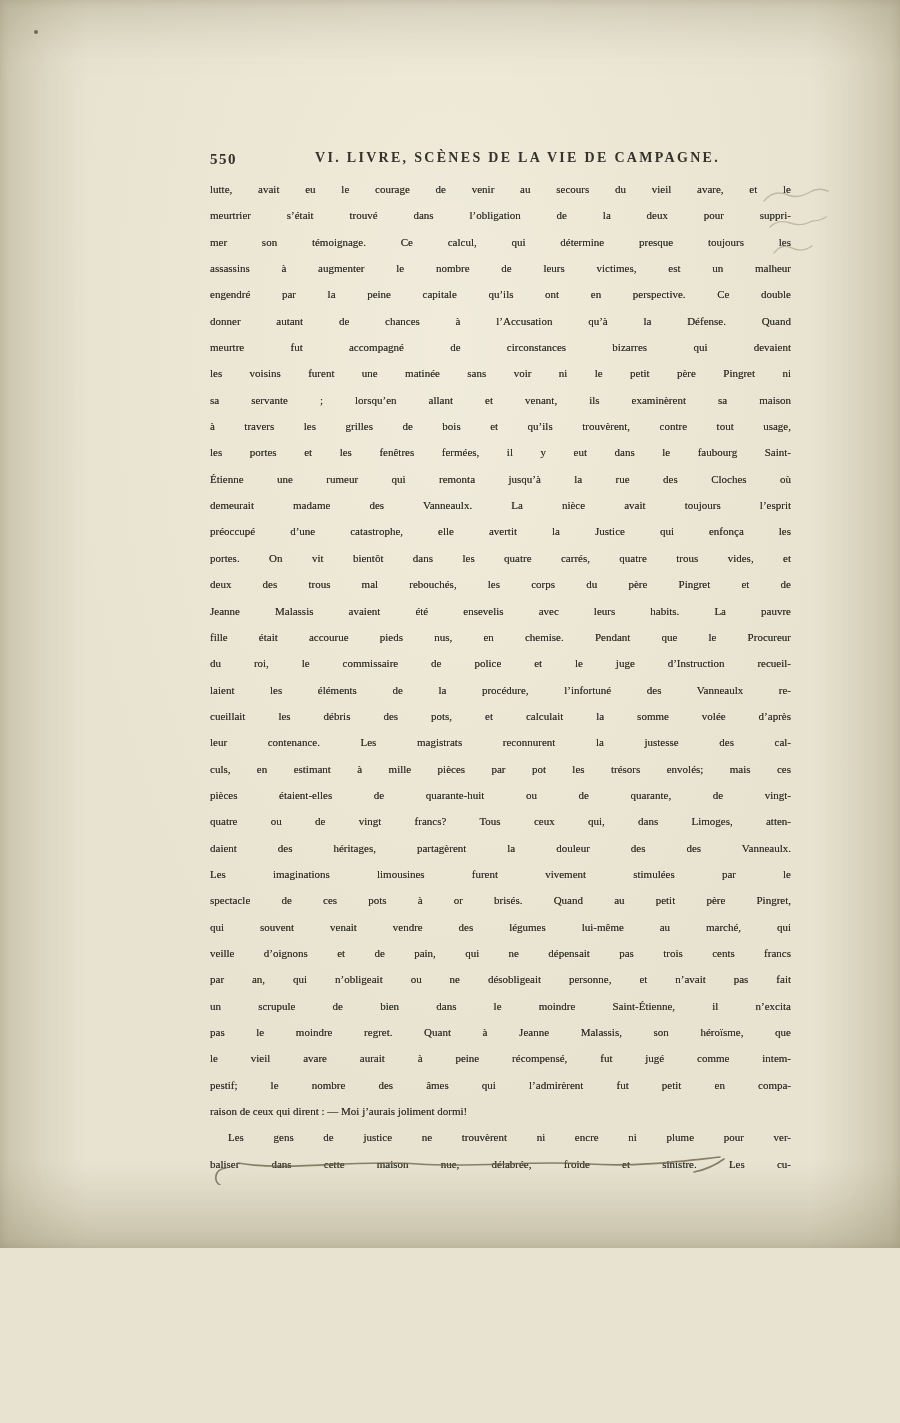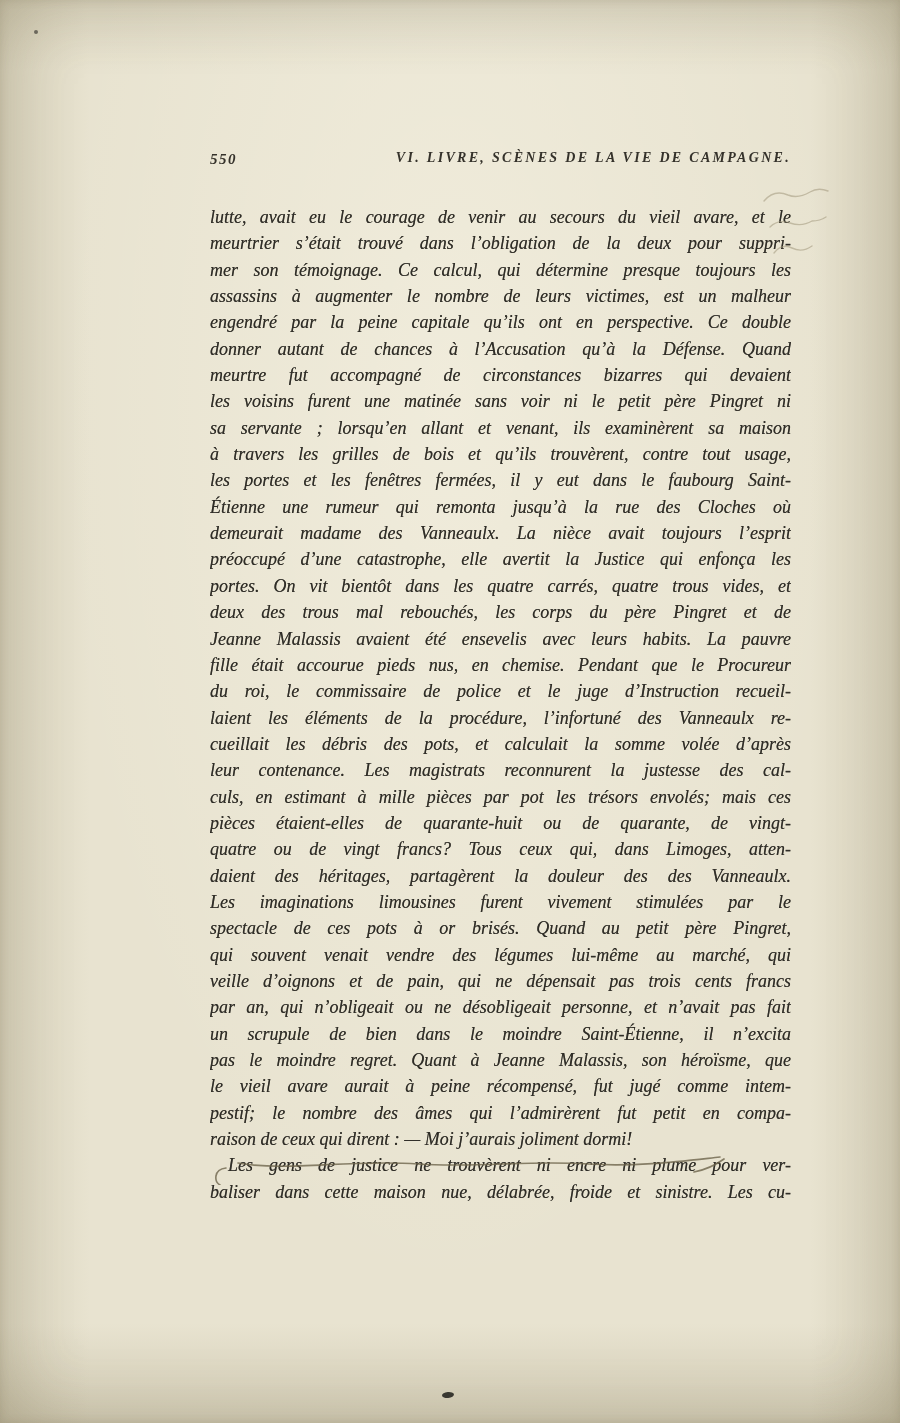--- a/index.html
+++ b/index.html
@@ -2,45 +2,44 @@
 <html><head>
 <meta charset="utf-8">
 <style>
   html, body { margin:0; padding:0; }
   body {
     width:900px; height:1423px;
     font-family:"Liberation Serif","DejaVu Serif",serif;
     background:#e8e3d0;
   }
   .page {
-    position:relative; width:900px; height:1423px; overflow:hidden;
+    position:relative; width:900px; height:1248px; overflow:hidden;
     background:
       radial-gradient(ellipse at 50% 28%, rgba(255,252,240,0.35), rgba(255,252,240,0) 62%),
       linear-gradient(90deg, rgba(148,136,102,0.20), rgba(0,0,0,0) 10%, rgba(0,0,0,0) 90%, rgba(148,136,102,0.22)),
       linear-gradient(0deg, rgba(138,126,92,0.24), rgba(0,0,0,0) 7%, rgba(0,0,0,0) 95%, rgba(148,136,102,0.14)),
       #e8e3d0;
     box-shadow: inset 0 0 70px rgba(110,100,70,0.26), inset 0 0 10px rgba(100,90,60,0.18);
-    font-style: italic;
   }
   .text-column {
     position:absolute; left:210px; top:150px; width:581px;
     color:#2f2d27;
   }
   .running-head {
     position:relative; height:22px;
     font-weight:700; font-size:14px; letter-spacing:2.3px;
     color:#35322b; white-space:nowrap;
   }
   .page-number {
     position:absolute; left:0; top:1px; font-size:15px; letter-spacing:1.5px; font-weight:700;
   }
-  .head-title { display:block; text-align:right; padding-left:34px; }
+  .head-title { display:block; text-align:center; padding-left:34px; }
   .text-block {
-    margin-top:32px;
-    font-size:18px; line-height:26.35px;
+    margin-top:4px;
+    font-size:11px; line-height:26.35px;
     text-shadow: 0 0 0.4px rgba(47,45,39,0.65);
   }
   .line {
     text-align:justify; text-align-last:justify; text-justify:inter-word;
     overflow:hidden; white-space:normal;
   }
   .line.flush { text-align-last:left; }
   .line.indent { text-indent:18px; }
   .pencil { position:absolute; pointer-events:none; }
   .speck { position:absolute; pointer-events:none; }

